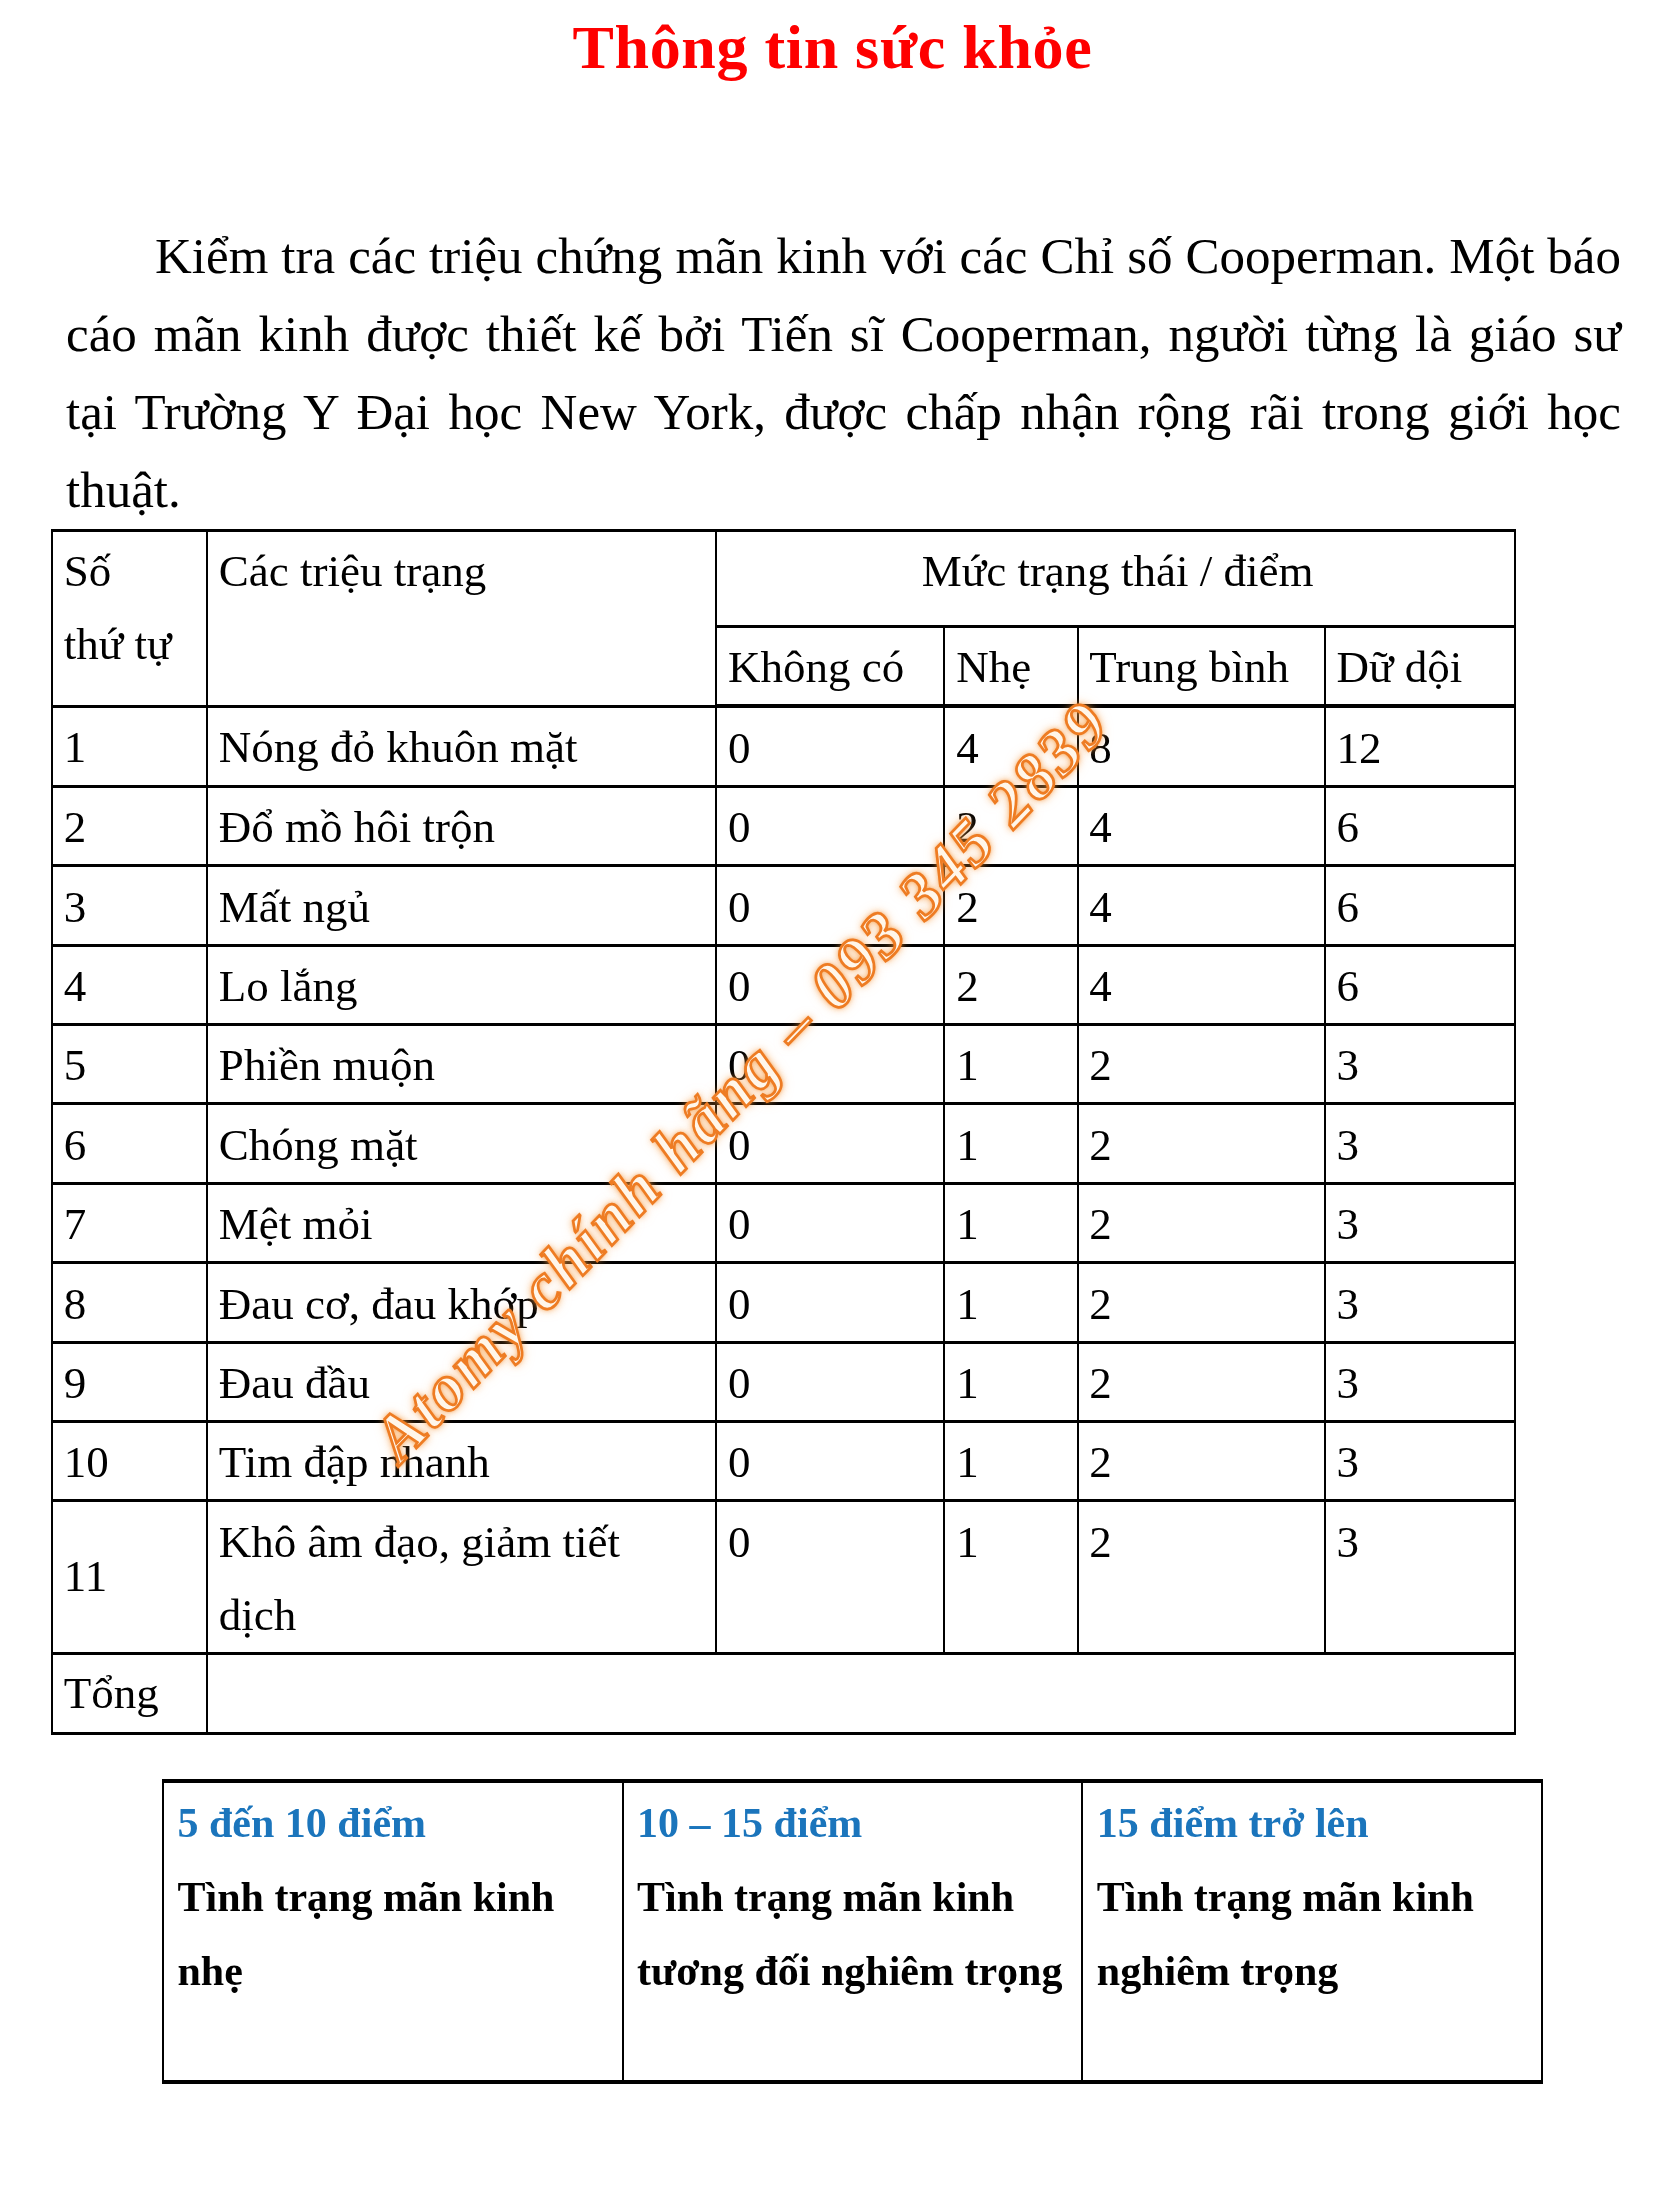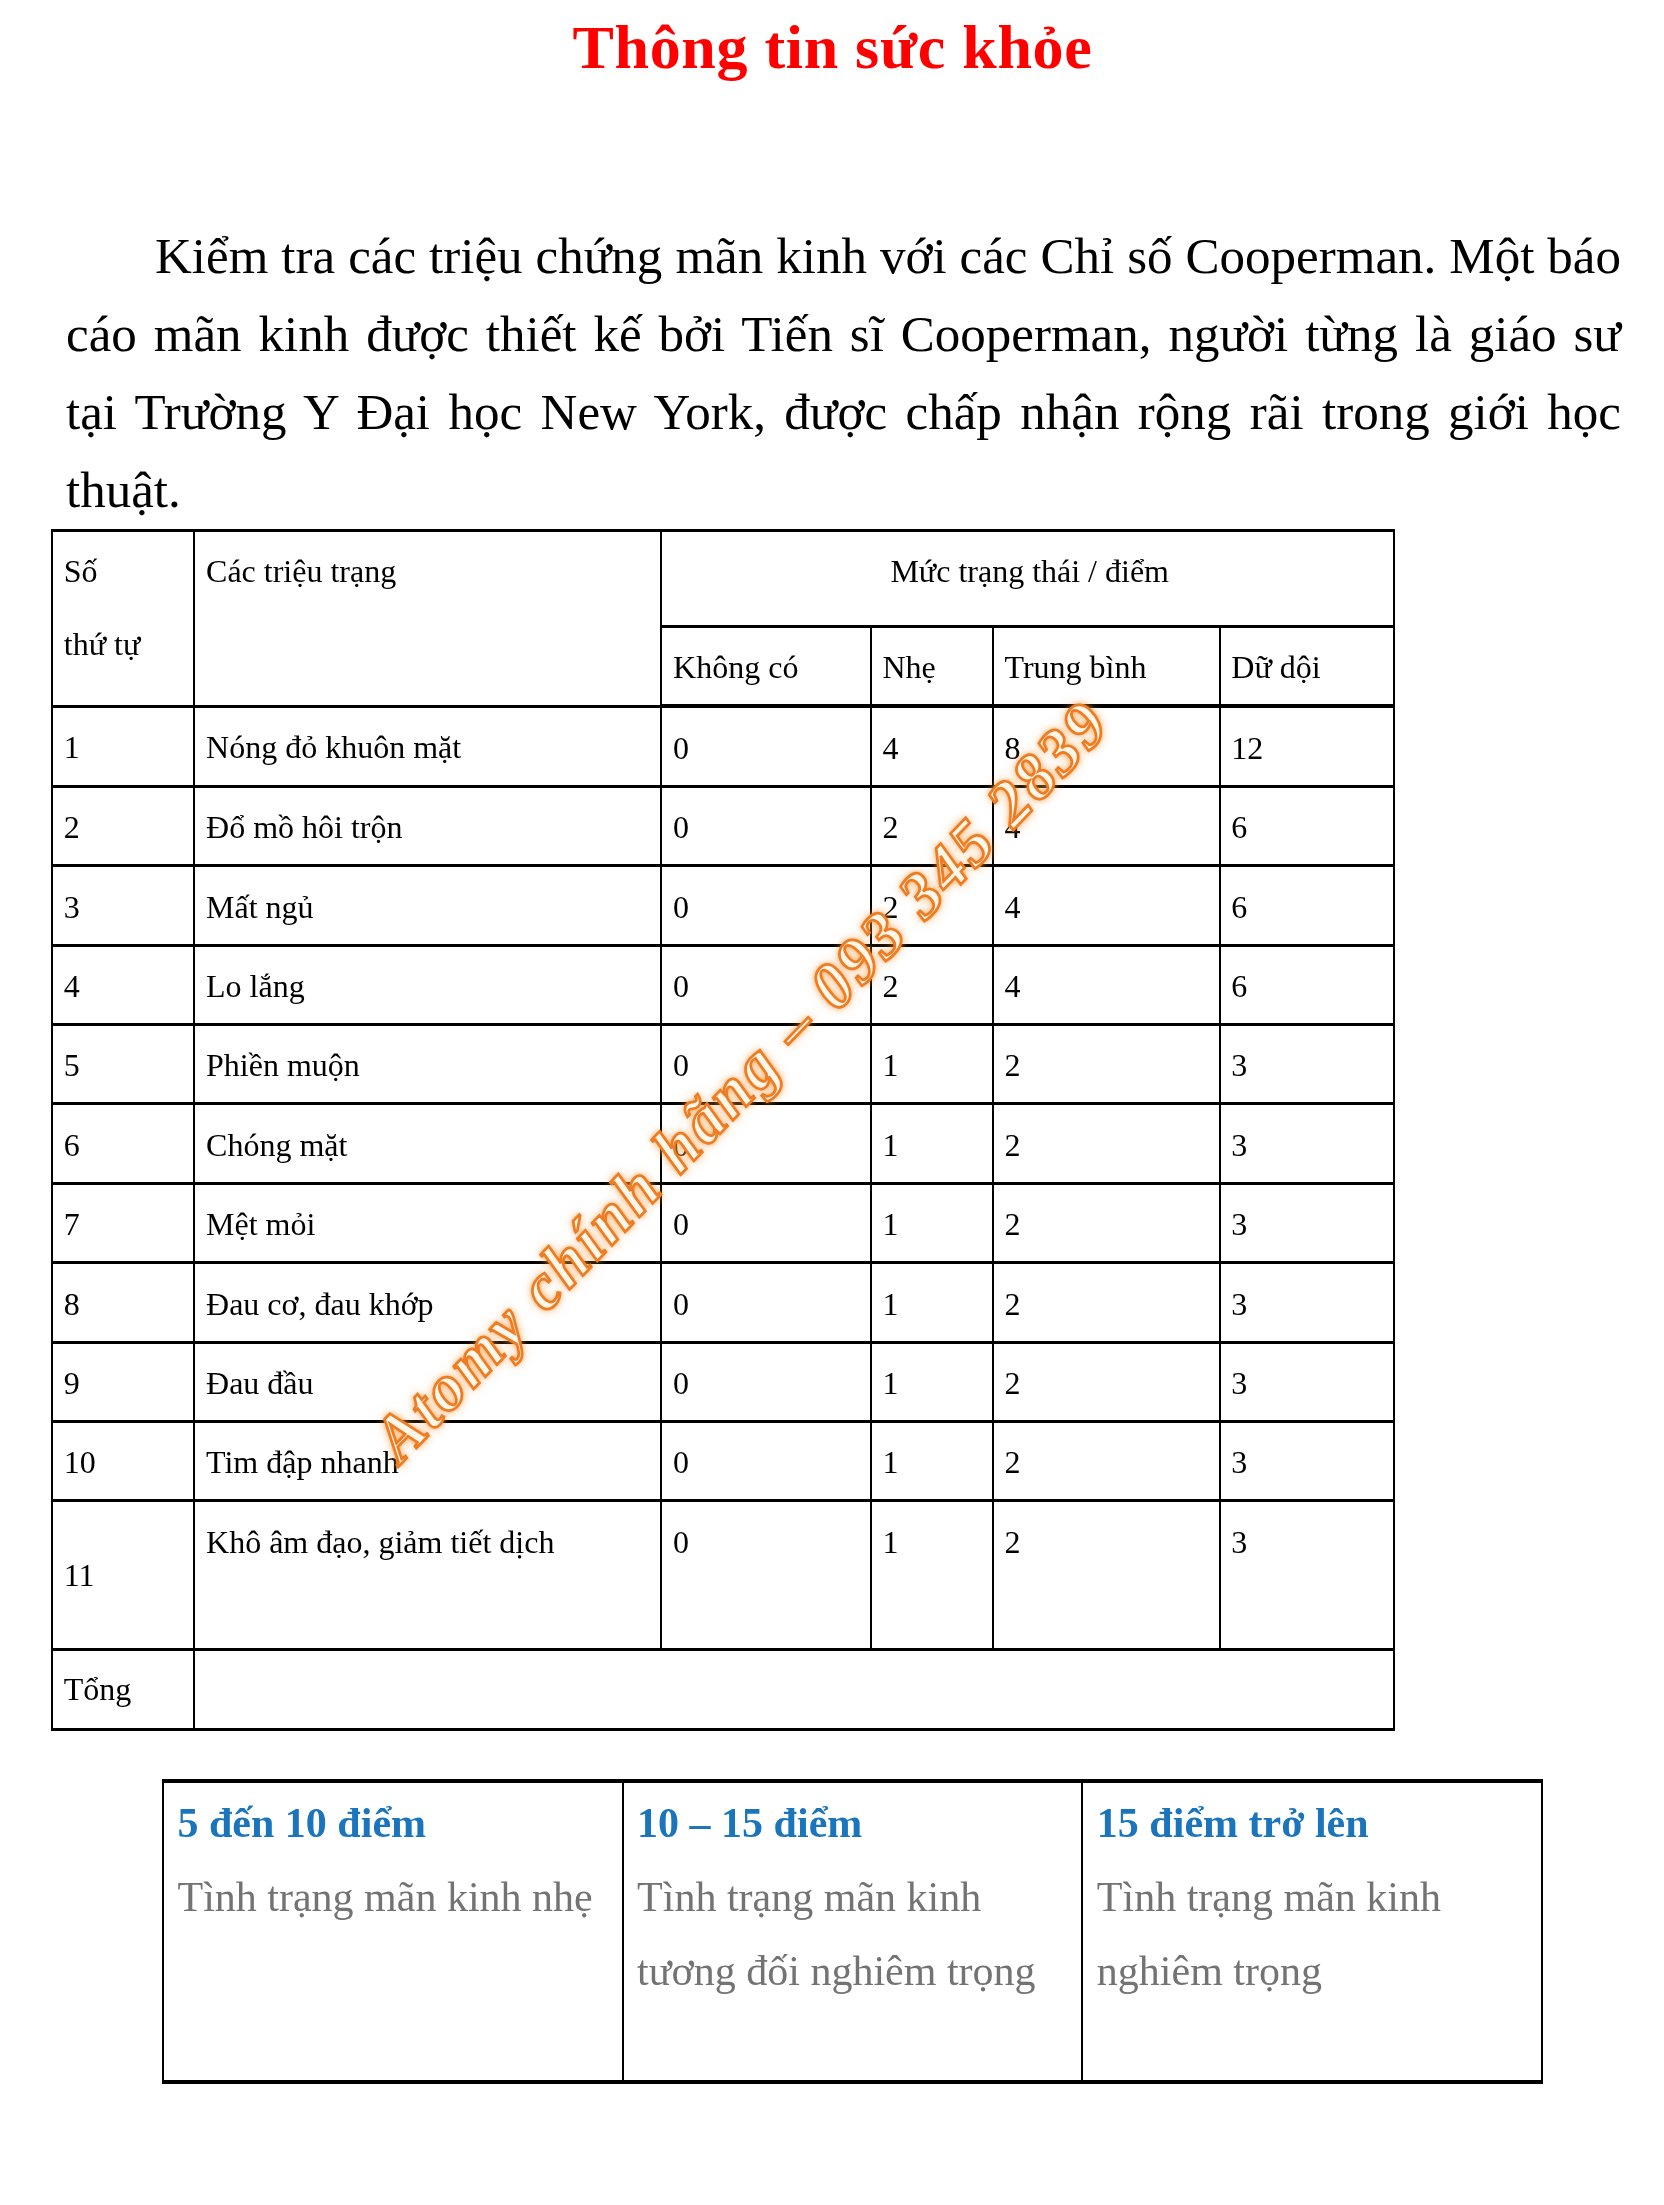--- a/index.html
+++ b/index.html
@@ -19,22 +19,22 @@
     letter-spacing:0.7px;
   }
   .intro{
     position:absolute;top:217px;left:66px;width:1555px;
     font-size:51px;line-height:78px;
     text-align:justify;text-indent:89px;
   }
   
   table{border-collapse:collapse;table-layout:fixed;}
   .symptom-table{
-    position:absolute;top:529px;left:51px;width:1344px;
-    font-size:32px;
+    position:absolute;top:529px;left:51px;width:1465px;
+    font-size:45px;
   }
   .symptom-table td{
     border:2px solid #000;
     border-top-width:3.4px;border-bottom-width:3.4px;
     vertical-align:top;
     padding:3.4px 6.7px 0 10.8px;
     line-height:73px;
     overflow:hidden;
   }
   .hr1{height:96px;}
@@ -54,21 +54,21 @@
     font-size:42px;text-align:left;
   }
   .score-table td{
     border:2px solid #000;
     border-top-width:4.7px;border-bottom-width:4.7px;
     height:294px;vertical-align:top;
     padding:2.7px 13.5px 0;
     line-height:74px;
   }
   .range{color:var(--range-blue,#1b75bc);font-weight:bold;}
-  .desc{color:#737373;}
+  .desc{color:#000000;font-weight:bold;}
   
   .source{
     position:absolute;top:2083px;left:168px;width:1428px;
     font-size:32px;line-height:65px;
     white-space:pre-wrap;
   }
   
   .watermark{
     position:absolute;left:241px;top:1073px;width:943px;
     text-align:center;

